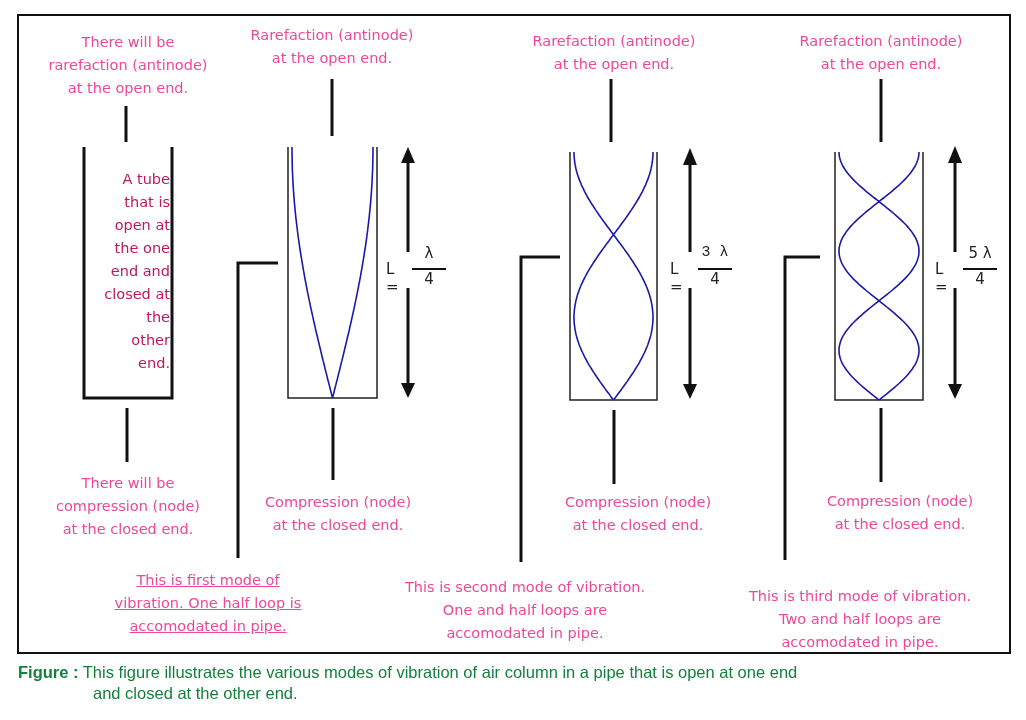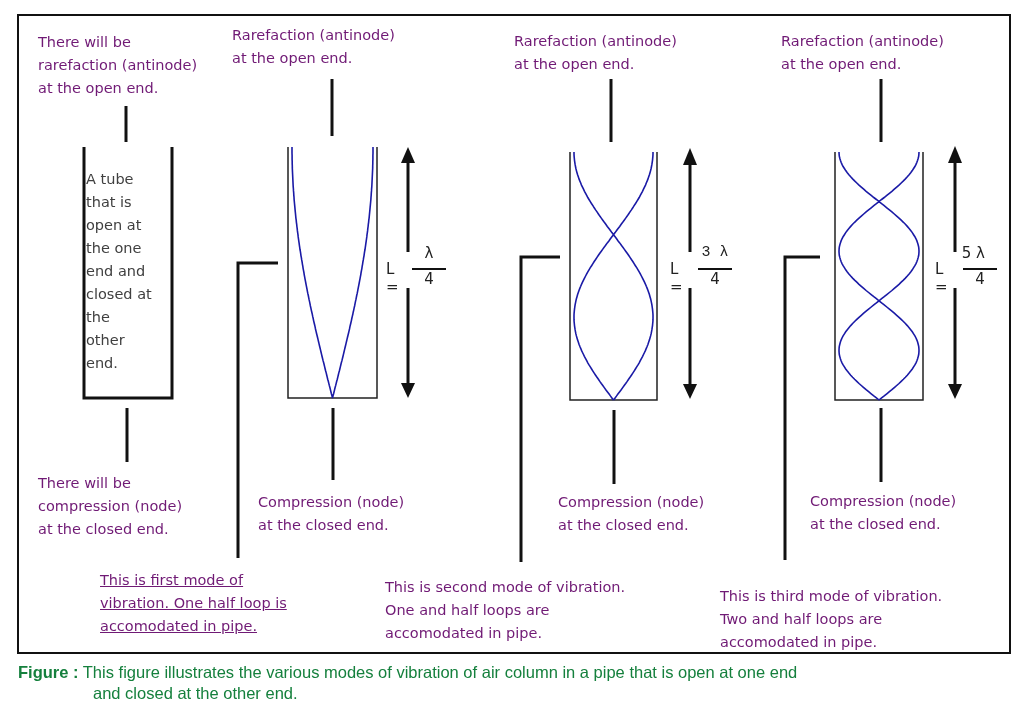--- a/index.html
+++ b/index.html
@@ -1,28 +1,28 @@
 <!DOCTYPE html>
 <html><head>
 <meta charset="utf-8">
 <style>
   html, body { margin: 0; padding: 0; background: #ffffff; }
   body { width: 1026px; height: 720px; position: relative; overflow: hidden;
          font-family: "DejaVu Sans", sans-serif; color: #222; }
   #frame { position: absolute; left: 17px; top: 14px; width: 990px; height: 636px;
            border: 2px solid #111; box-sizing: content-box; }
   #diagram { position: absolute; left: 0; top: 0; }
-  .lbl { position: absolute; text-align: left; font-size: 14.5px; line-height: 23px;
-         color: #701a75; white-space: pre-line; }
+  .lbl { position: absolute; text-align: center; font-size: 14.5px; line-height: 23px;
+         color: #ec4899; white-space: pre-line; }
   .caption { position: absolute; left: 18px; top: 662px; width: 990px;
              font-family: "Liberation Sans", sans-serif; font-size: 16.5px; line-height: 21px; color: #15803d; }
   .caption .fig { font-weight: bold; }
   .caption .line2 { padding-left: 75px; display: block; }
-  .tube-text { position: absolute; left: 86px; top: 168px; width: 84px; text-align: left;
-               font-size: 14.5px; line-height: 23px; white-space: pre-line; color: #404040; }
+  .tube-text { position: absolute; left: 86px; top: 168px; width: 84px; text-align: right;
+               font-size: 14.5px; line-height: 23px; white-space: pre-line; color: #be185d; }
   .formula { position: absolute; font-size: 15px; color: #222; }
   .formula .l { position: absolute; left: 0; top: 0; }
   .formula .num { position: absolute; text-align: center; width: 34px; }
   .formula .den { position: absolute; text-align: center; width: 34px; }
   .formula .bar { position: absolute; height: 2px; background: #111; width: 34px; }
 </style>
 </head>
 <body>
 
 <div id="frame"></div>
@@ -116,21 +116,21 @@
 
 <div class="lbl" style="left:781px; top:30px; width:200px;">Rarefaction (antinode)
 at the open end.</div>
 <div class="lbl" style="left:810px; top:490px; width:180px;">Compression (node)
 at the closed end.</div>
 <div class="lbl" style="left:720px; top:576px; width:280px;margin-top:9px;">This is third mode of vibration.
 Two and half loops are
 accomodated in pipe.</div>
 <div class="formula" style="left:935px; top:256px;">
   <span class="l" style="top:4px;">L =</span>
-  <span class="num" style="left:16px; top:-12px;text-align:right;">5 λ</span>
+  <span class="num" style="left:28px; top:-12px;">5 λ</span>
   <span class="bar" style="left:28px; top:12px;"></span>
   <span class="den" style="left:28px; top:14px;">4</span>
 </div>
 
 <div class="caption">
   <span class="fig">Figure :</span><span> This figure illustrates the various modes of vibration of air column in a pipe that is open at one end</span>
   <span class="line2">and closed at the other end.</span>
 </div>
 
 </body></html>

